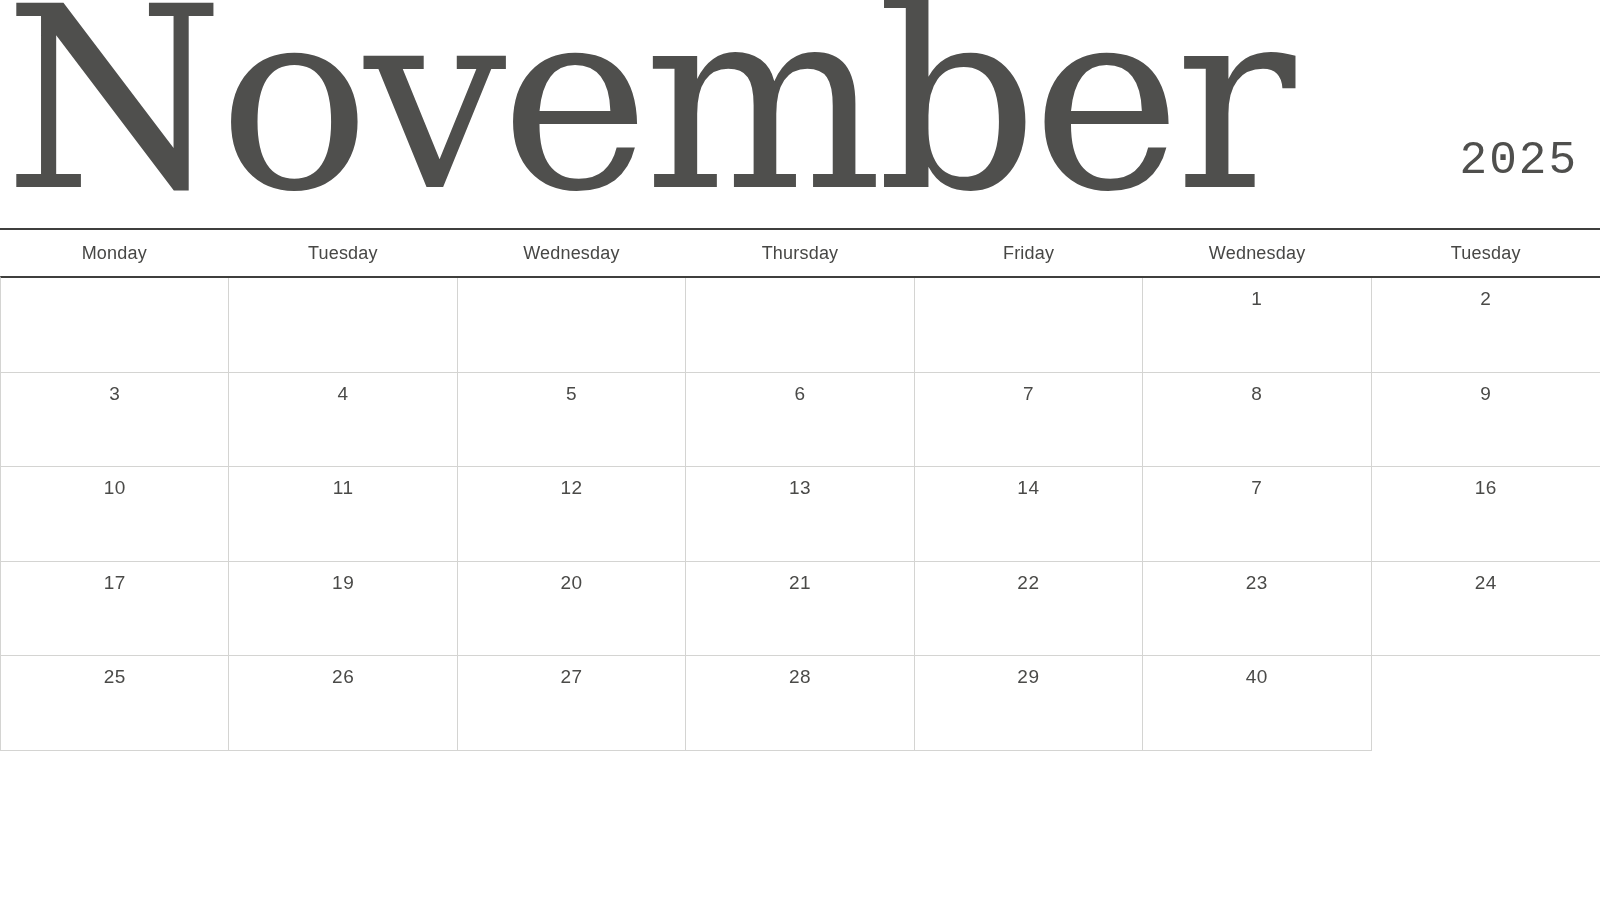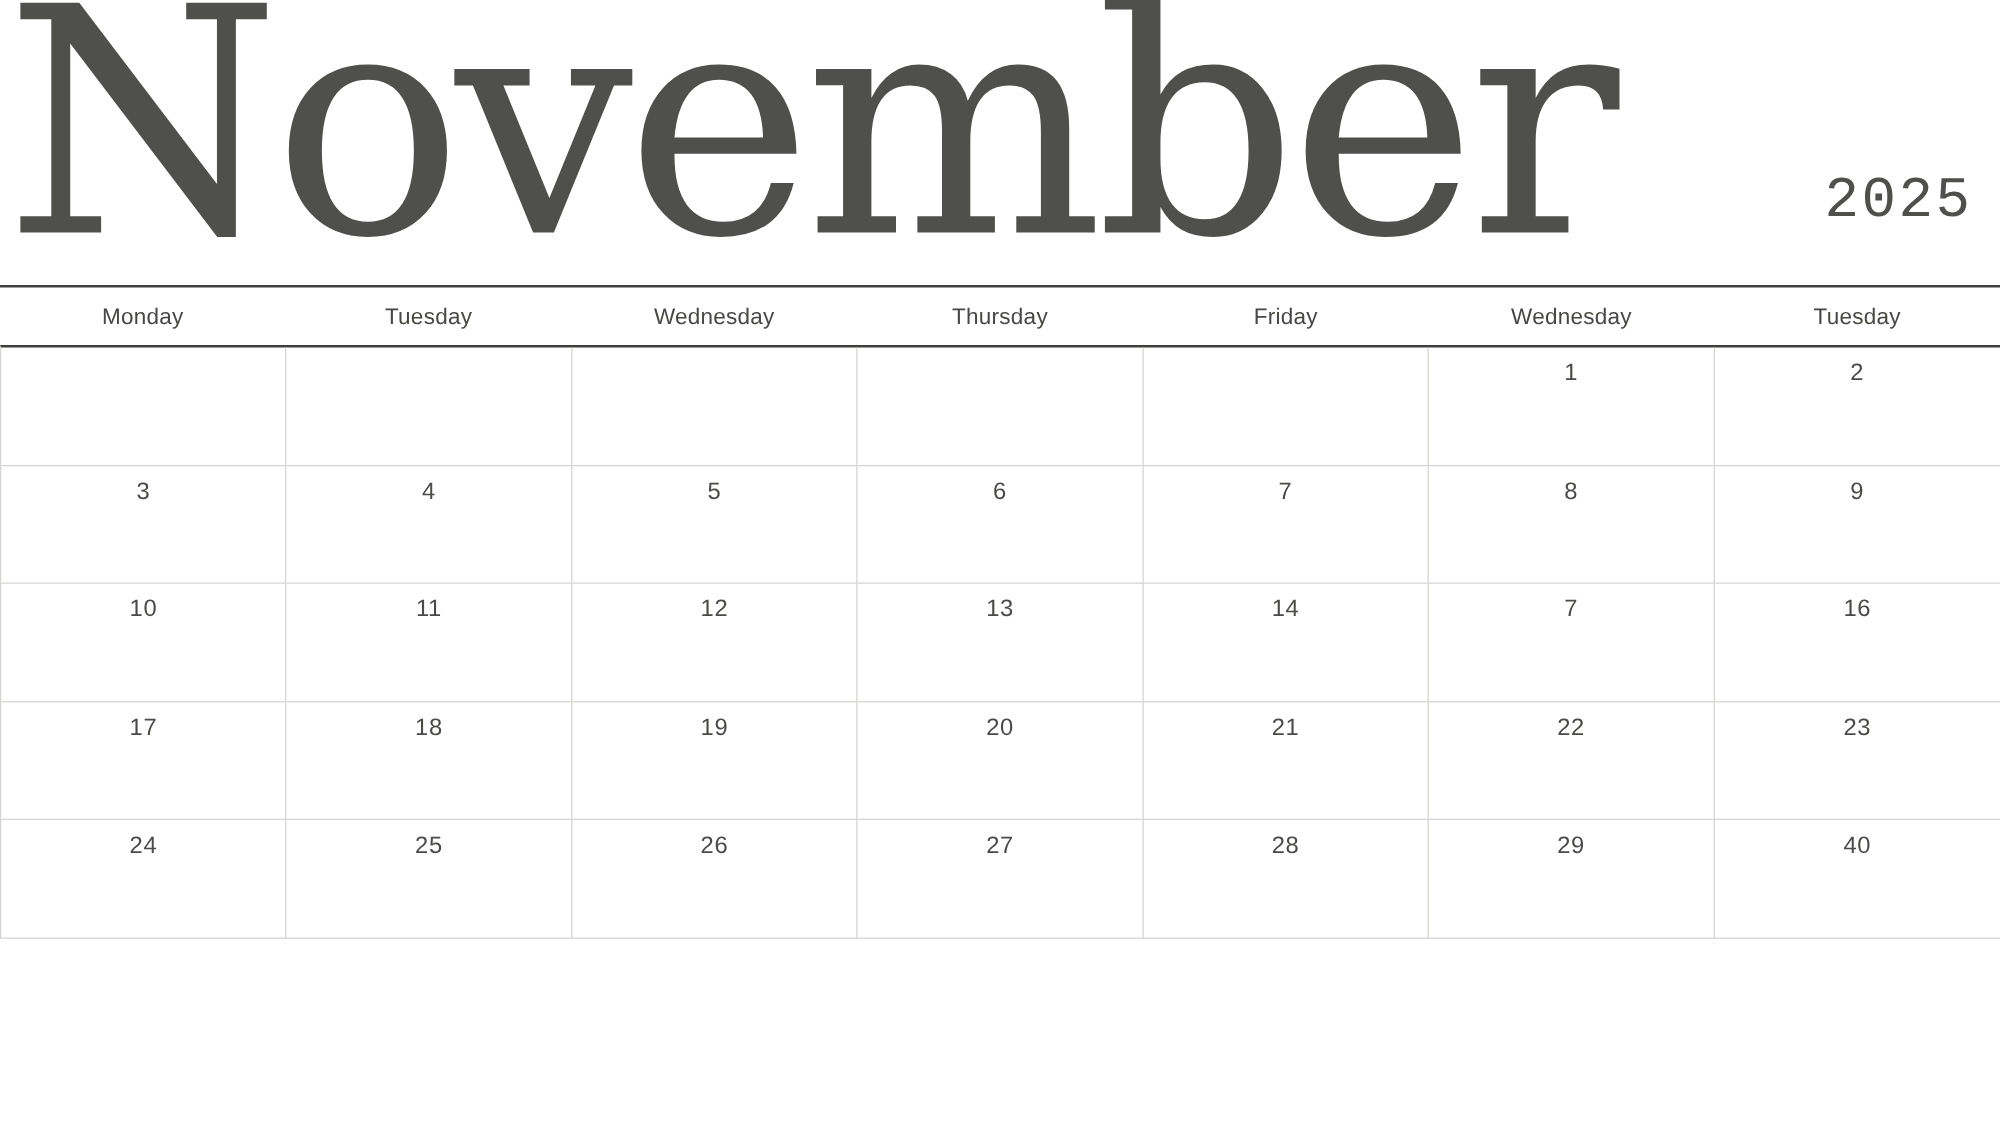--- a/index.html
+++ b/index.html
@@ -185,23 +185,20 @@
         <span class="daynum">7</span>
       </div>
     <div class="cell">
         <span class="daynum">16</span>
       </div>
 
     <div class="cell">
         <span class="daynum">17</span>
       </div>
     <div class="cell">
-        <span class="daynum">18</span>
-      </div>
-    <div class="cell">
         <span class="daynum">19</span>
       </div>
     <div class="cell">
         <span class="daynum">20</span>
       </div>
     <div class="cell">
         <span class="daynum">21</span>
       </div>
     <div class="cell">
         <span class="daynum">22</span>

